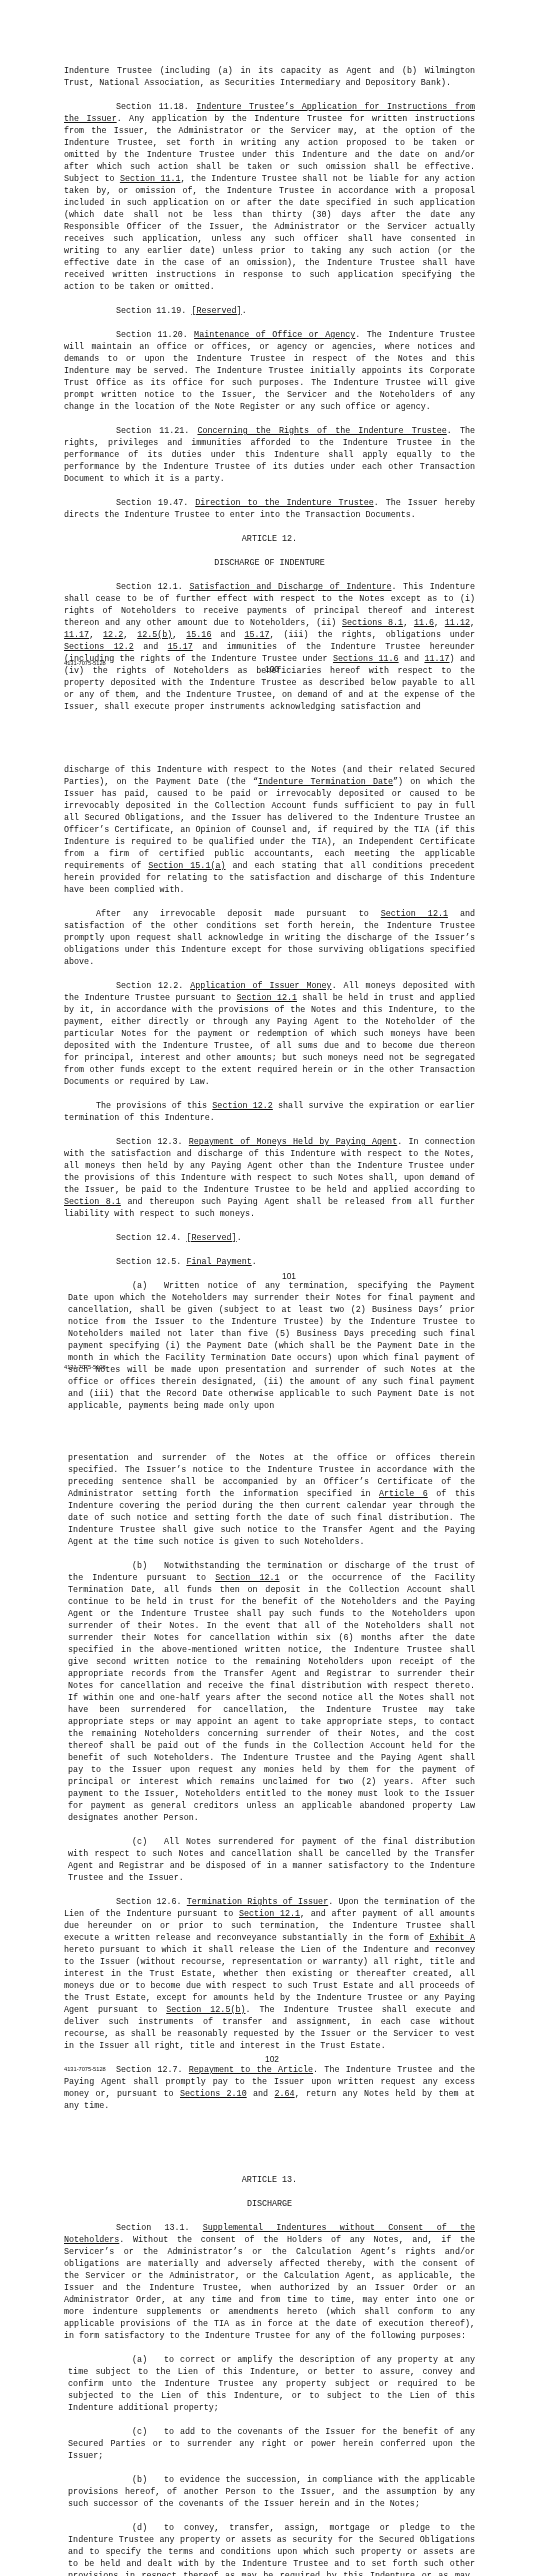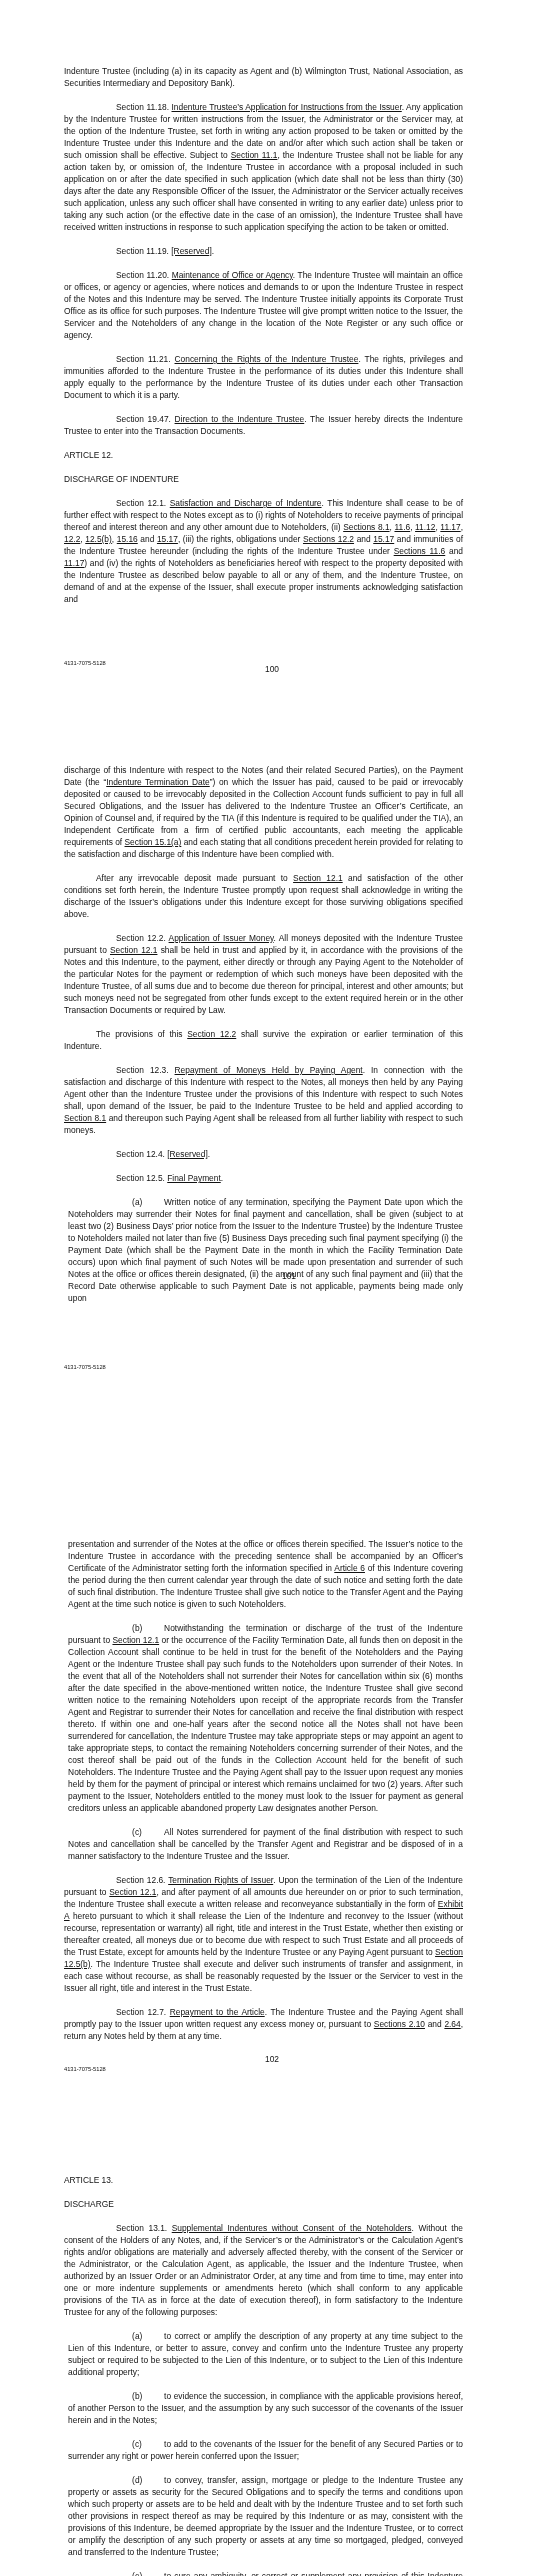--- a/index.html
+++ b/index.html
@@ -1,25 +1,25 @@
 <!DOCTYPE html>
 <html style="font-size:8.2px"><head>
 <meta charset="utf-8">
 <style>
   html, body { margin: 0; padding: 0; background: #ffffff; }
   body { width: 544px; height: 2813px; position: relative; overflow: hidden;
          font-family: "Liberation Sans", sans-serif; color: #111111; }
   .page { position: absolute; left: 64px; width: 415px; }
-  .blk { font-size: 8.4px; line-height: 12px; text-align: justify; margin: 0 16px 12px 0; }
+  .blk { font-size: 8.4px; line-height: 12px; text-align: justify; margin: 0 4px 12px 0; font-family: Liberation Mono, monospace; }
   .blk.para { text-indent: 0; }
   .blk.section { text-indent: 52px; }
   .blk.afterpara { text-indent: 32px; }
   .blk.sub { margin-left: 4.1px; text-indent: 64px; }
   .blk.subcont { margin-left: 4.1px; }
-  .blk.heading { text-align: left; }
+  .blk.heading { text-align: center; }
   .blk.last { margin-bottom: 0; }
   .u { text-decoration: underline; text-underline-offset: 1px; }
   .label { display: inline-block; width: 32px; text-indent: 0; }
   .pagenum { position: absolute; left: 0; width: 544px; text-align: center;
              font-size: 8.4px; line-height: 10.3px; }
   .docid { position: absolute; left: 64px; font-size: 5.7px; line-height: 7.2px; }
 </style>
 </head>
 <body>
 
@@ -44,35 +44,35 @@
       <p class="blk section"><span>Section 12.2.  </span><span class="u">Application of Issuer Money</span><span>.  All moneys deposited with the Indenture Trustee pursuant to </span><span class="u">Section 12.1</span><span> shall be held in trust and applied by it, in accordance with the provisions of the Notes and this Indenture, to the payment, either directly or through any Paying Agent to the Noteholder of the particular Notes for the payment or redemption of which such moneys have been deposited with the Indenture Trustee, of all sums due and to become due thereon for principal, interest and other amounts; but such moneys need not be segregated from other funds except to the extent required herein or in the other Transaction Documents or required by Law.</span></p>
       <p class="blk afterpara"><span>The provisions of this </span><span class="u">Section 12.2</span><span> shall survive the expiration or earlier termination of this Indenture.</span></p>
       <p class="blk section"><span>Section 12.3.  </span><span class="u">Repayment of Moneys Held by Paying Agent</span><span>.  In connection with the satisfaction and discharge of this Indenture with respect to the Notes, all moneys then held by any Paying Agent other than the Indenture Trustee under the provisions of this Indenture with respect to such Notes shall, upon demand of the Issuer, be paid to the Indenture Trustee to be held and applied according to </span><span class="u">Section 8.1</span><span> and thereupon such Paying Agent shall be released from all further liability with respect to such moneys.</span></p>
       <p class="blk section"><span>Section 12.4.  </span><span class="u">[Reserved]</span><span>.</span></p>
       <p class="blk section"><span>Section 12.5.  </span><span class="u">Final Payment</span><span>.</span></p>
       <p class="blk sub last"><span class="label">(a)</span><span>Written notice of any termination, specifying the Payment Date upon which the Noteholders may surrender their Notes for final payment and cancellation, shall be given (subject to at least two (2) Business Days’ prior notice from the Issuer to the Indenture Trustee) by the Indenture Trustee to Noteholders mailed not later than five (5) Business Days preceding such final payment specifying (i) the Payment Date (which shall be the Payment Date in the month in which the Facility Termination Date occurs) upon which final payment of such Notes will be made upon presentation and surrender of such Notes at the office or offices therein designated, (ii) the amount of any such final payment and (iii) that the Record Date otherwise applicable to such Payment Date is not applicable, payments being made only upon</span></p>
     </div>
   <div class="pagenum" style="top:1271px;margin-left:17px;">101</div>
   <div class="docid" style="top:1364px;">4131-7075-5128</div>
 
-  <div class="page" id="page-2" style="top:1538px;">
+  <div class="page" id="page-2" style="top:1452px;">
       <p class="blk subcont"><span>presentation and surrender of the Notes at the office or offices therein specified.  The Issuer’s notice to the Indenture Trustee in accordance with the preceding sentence shall be accompanied by an Officer’s Certificate of the Administrator setting forth the information specified in </span><span class="u">Article 6</span><span> of this Indenture covering the period during the then current calendar year through the date of such notice and setting forth the date of such final distribution.  The Indenture Trustee shall give such notice to the Transfer Agent and the Paying Agent at the time such notice is given to such Noteholders.</span></p>
       <p class="blk sub"><span class="label">(b)</span><span>Notwithstanding the termination or discharge of the trust of the Indenture pursuant to </span><span class="u">Section 12.1</span><span> or the occurrence of the Facility Termination Date, all funds then on deposit in the Collection Account shall continue to be held in trust for the benefit of the Noteholders and the Paying Agent or the Indenture Trustee shall pay such funds to the Noteholders upon surrender of their Notes.  In the event that all of the Noteholders shall not surrender their Notes for cancellation within six (6) months after the date specified in the above-mentioned written notice, the Indenture Trustee shall give second written notice to the remaining Noteholders upon receipt of the appropriate records from the Transfer Agent and Registrar to surrender their Notes for cancellation and receive the final distribution with respect thereto.  If within one and one-half years after the second notice all the Notes shall not have been surrendered for cancellation, the Indenture Trustee may take appropriate steps or may appoint an agent to take appropriate steps, to contact the remaining Noteholders concerning surrender of their Notes, and the cost thereof shall be paid out of the funds in the Collection Account held for the benefit of such Noteholders.  The Indenture Trustee and the Paying Agent shall pay to the Issuer upon request any monies held by them for the payment of principal or interest which remains unclaimed for two (2) years.  After such payment to the Issuer, Noteholders entitled to the money must look to the Issuer for payment as general creditors unless an applicable abandoned property Law designates another Person.</span></p>
       <p class="blk sub"><span class="label">(c)</span><span>All Notes surrendered for payment of the final distribution with respect to such Notes and cancellation shall be cancelled by the Transfer Agent and Registrar and be disposed of in a manner satisfactory to the Indenture Trustee and the Issuer.</span></p>
       <p class="blk section"><span>Section 12.6.  </span><span class="u">Termination Rights of Issuer</span><span>.  Upon the termination of the Lien of the Indenture pursuant to </span><span class="u">Section 12.1</span><span>, and after payment of all amounts due hereunder on or prior to such termination, the Indenture Trustee shall execute a written release and reconveyance substantially in the form of </span><span class="u">Exhibit A</span><span> hereto pursuant to which it shall release the Lien of the Indenture and reconvey to the Issuer (without recourse, representation or warranty) all right, title and interest in the Trust Estate, whether then existing or thereafter created, all moneys due or to become due with respect to such Trust Estate and all proceeds of the Trust Estate, except for amounts held by the Indenture Trustee or any Paying Agent pursuant to </span><span class="u">Section 12.5(b)</span><span>.  The Indenture Trustee shall execute and deliver such instruments of transfer and assignment, in each case without recourse, as shall be reasonably requested by the Issuer or the Servicer to vest in the Issuer all right, title and interest in the Trust Estate.</span></p>
       <p class="blk section last"><span>Section 12.7.  </span><span class="u">Repayment to the Article</span><span>.  The Indenture Trustee and the Paying Agent shall promptly pay to the Issuer upon written request any excess money or, pursuant to </span><span class="u">Sections 2.10</span><span> and </span><span class="u">2.64</span><span>, return any Notes held by them at any time.</span></p>
     </div>
   <div class="pagenum" style="top:2054px;">102</div>
   <div class="docid" style="top:2066px;">4131-7075-5128</div>
 
   <div class="page" id="page-3" style="top:2174px;">
       <p class="blk heading"><span>ARTICLE 13.</span></p>
       <p class="blk heading"><span>DISCHARGE</span></p>
       <p class="blk section"><span>Section 13.1.  </span><span class="u">Supplemental Indentures without Consent of the Noteholders</span><span>.  Without the consent of the Holders of any Notes, and, if the Servicer’s or the Administrator’s or the Calculation Agent’s rights and/or obligations are materially and adversely affected thereby, with the consent of the Servicer or the Administrator, or the Calculation Agent, as applicable, the Issuer and the Indenture Trustee, when authorized by an Issuer Order or an Administrator Order, at any time and from time to time, may enter into one or more indenture supplements or amendments hereto (which shall conform to any applicable provisions of the TIA as in force at the date of execution thereof), in form satisfactory to the Indenture Trustee for any of the following purposes:</span></p>
       <p class="blk sub"><span class="label">(a)</span><span>to correct or amplify the description of any property at any time subject to the Lien of this Indenture, or better to assure, convey and confirm unto the Indenture Trustee any property subject or required to be subjected to the Lien of this Indenture, or to subject to the Lien of this Indenture additional property;</span></p>
+      <p class="blk sub"><span class="label">(c)</span><span>to add to the covenants of the Issuer for the benefit of any Secured Parties or to surrender any right or power herein conferred upon the Issuer;</span></p>
       <p class="blk sub"><span class="label">(b)</span><span>to evidence the succession, in compliance with the applicable provisions hereof, of another Person to the Issuer, and the assumption by any such successor of the covenants of the Issuer herein and in the Notes;</span></p>
-      <p class="blk sub"><span class="label">(c)</span><span>to add to the covenants of the Issuer for the benefit of any Secured Parties or to surrender any right or power herein conferred upon the Issuer;</span></p>
       <p class="blk sub"><span class="label">(d)</span><span>to convey, transfer, assign, mortgage or pledge to the Indenture Trustee any property or assets as security for the Secured Obligations and to specify the terms and conditions upon which such property or assets are to be held and dealt with by the Indenture Trustee and to set forth such other provisions in respect thereof as may be required by this Indenture or as may, consistent with the provisions of this Indenture, be deemed appropriate by the Issuer and the Indenture Trustee, or to correct or amplify the description of any such property or assets at any time so mortgaged, pledged, conveyed and transferred to the Indenture Trustee;</span></p>
       <p class="blk sub"><span class="label">(e)</span><span>to cure any ambiguity, or correct or supplement any provision of this Indenture which may be inconsistent with any other provision of this Indenture;</span></p>
     </div>
 
 </div>
 
 
 </body></html>

